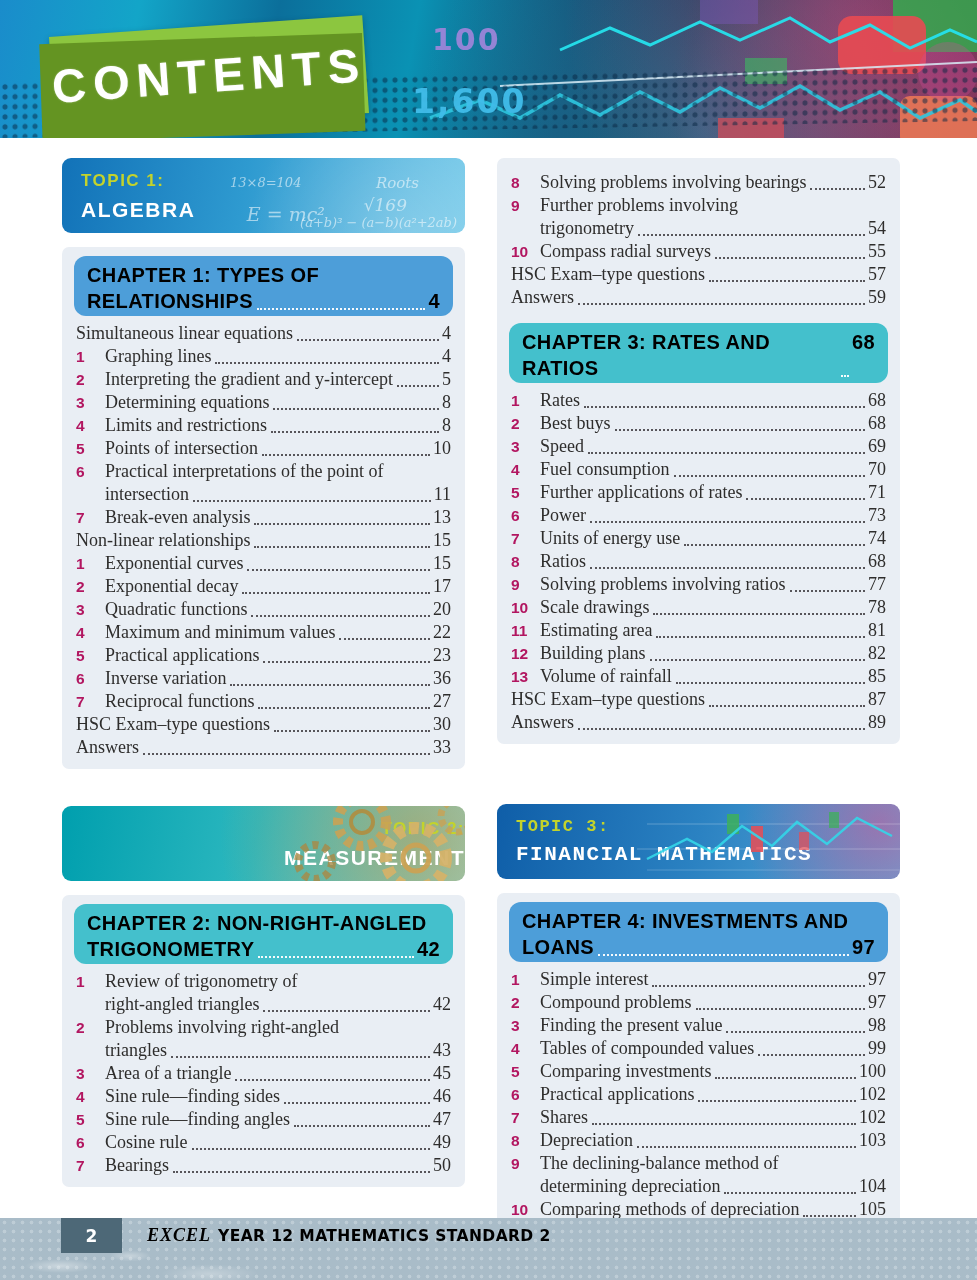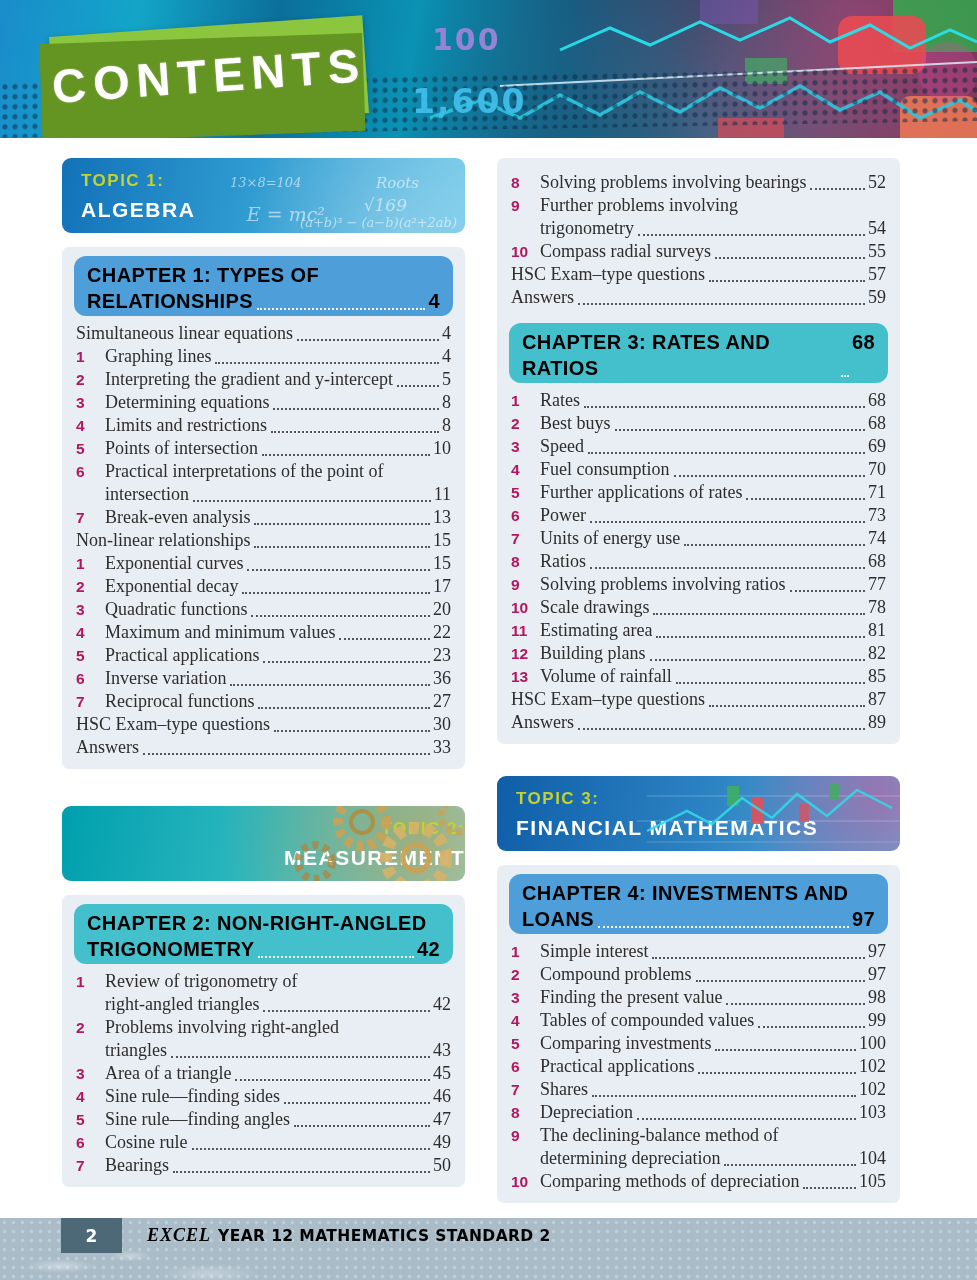--- a/index.html
+++ b/index.html
@@ -58,21 +58,21 @@
   .tb1 { background:
       radial-gradient(circle at 85% 110%, rgba(255,255,255,.22), transparent 45%),
       linear-gradient(100deg,#1272b8 0%, #2e9ad0 45%, #74c9e9 100%); margin-bottom:14px; }
   .tb2 { background:
       radial-gradient(circle at 88% 40%, rgba(188,146,62,.55), transparent 55%),
       linear-gradient(100deg,#009fae 0%, #2db8bf 48%, #8ed9d6 100%);
       margin-top:37px; margin-bottom:14px;text-align:right; }
   .tb3 { background:
       radial-gradient(circle at 95% 25%, rgba(219,72,140,.5), transparent 35%),
       linear-gradient(100deg,#0f5ea8 0%, #2b82c2 50%, #5aa9d8 100%);
-      margin-top:32px; margin-bottom:14px; }
+      margin-top:60px; margin-bottom:14px;font-family:Liberation Mono, monospace; }
   .tb-art { position:absolute; inset:0; pointer-events:none; }
   .chalk { position:absolute; color:rgba(255,255,255,.55); font-family:"DejaVu Serif", serif; font-style:italic;margin-top:11px; }
   .ck0 { top:6px;  left:168px; font-size:13px; }
   .ck1 { top:5px;  right:46px; font-size:15px; }
   .ck2 { top:26px; right:58px; font-size:17px; }
   .ck3 { top:34px; right:140px; font-size:19px;text-align:center; }
   .ck4 { bottom:3px; right:8px; font-size:13px; }
 
   
   .panel { background:#e9eef4; border-radius:7px; padding:9px 12px 10px; }

